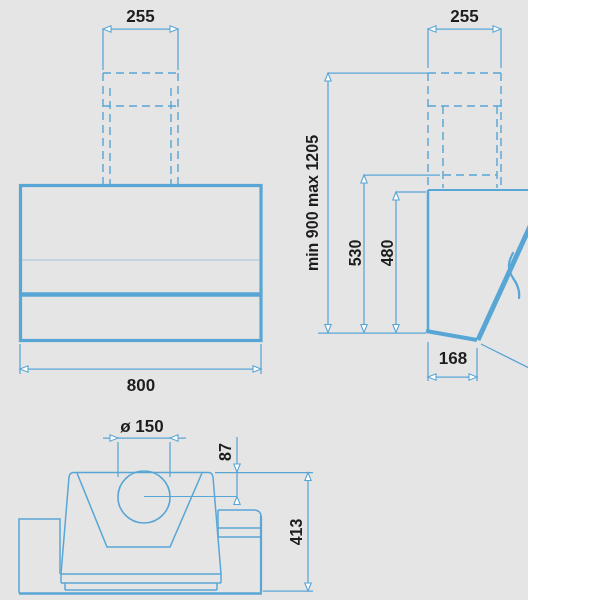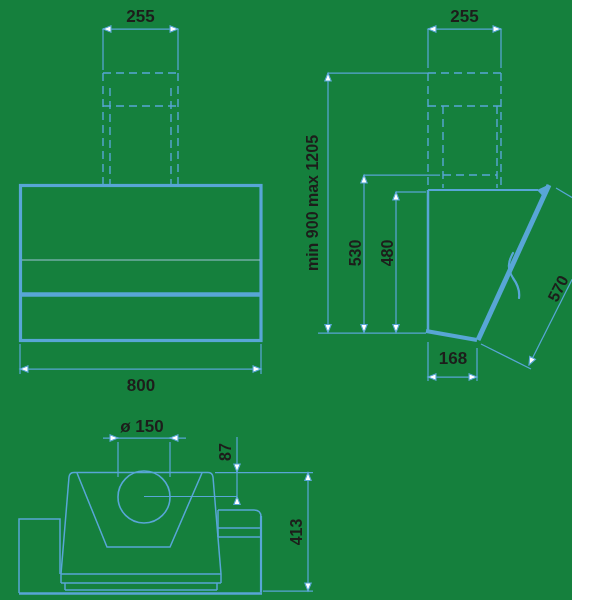--- a/index.html
+++ b/index.html
@@ -1,16 +1,16 @@
 <!DOCTYPE html>
 <html><head>
 <meta charset="utf-8">
 <style>
   html,body{margin:0;padding:0;background:#ffffff;}
-  .canvas{position:relative;width:572px;height:600px;background:#15803d;overflow:hidden;}
+  .canvas{position:relative;width:528px;height:600px;background:#e5e5e5;overflow:hidden;}
   svg{display:block;}
   .dim{font-family:"Liberation Sans",sans-serif;font-weight:bold;font-size:17px;fill:#1d1d1b;}
   .dimr{font-family:"Liberation Sans",sans-serif;font-weight:bold;font-size:16px;fill:#1d1d1b;}
   .ar{fill:#ffffff;stroke:#58a6d6;stroke-width:1.1;}
   .dl{stroke-width:1.25;}
   .dash{stroke-dasharray:8 5;stroke-width:1.4;}
 </style>
 </head>
 <body>
 

